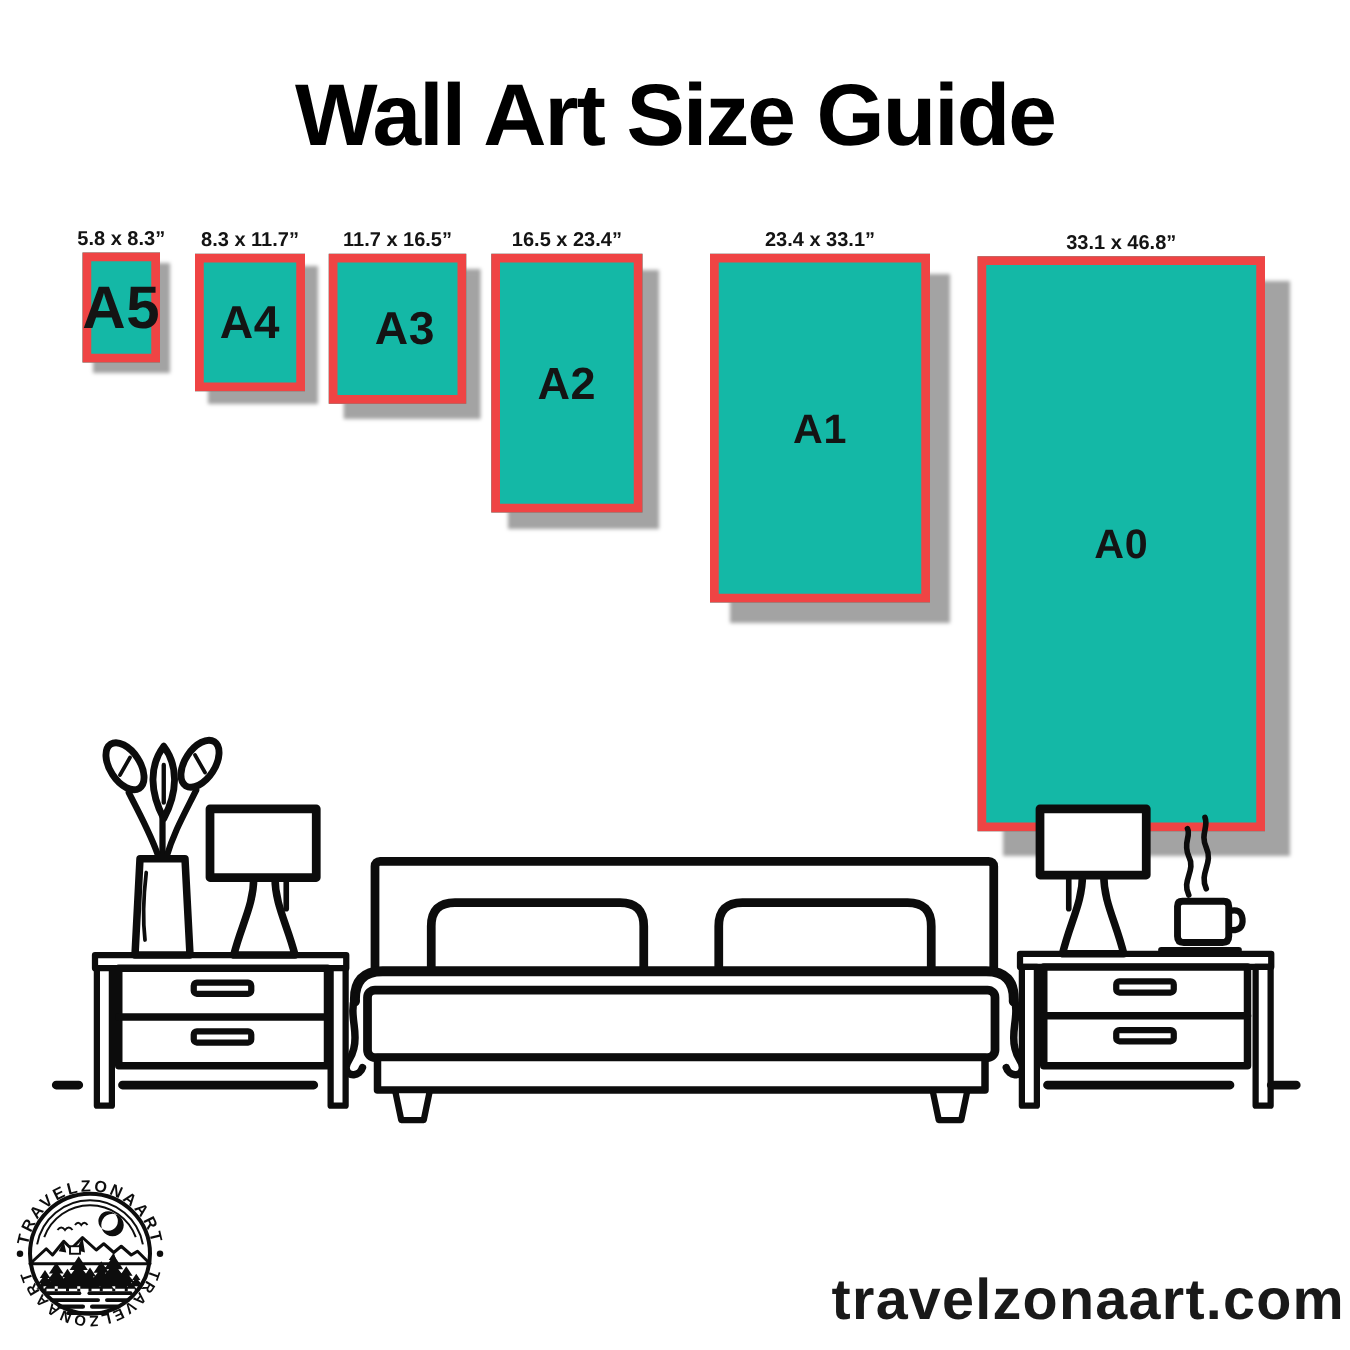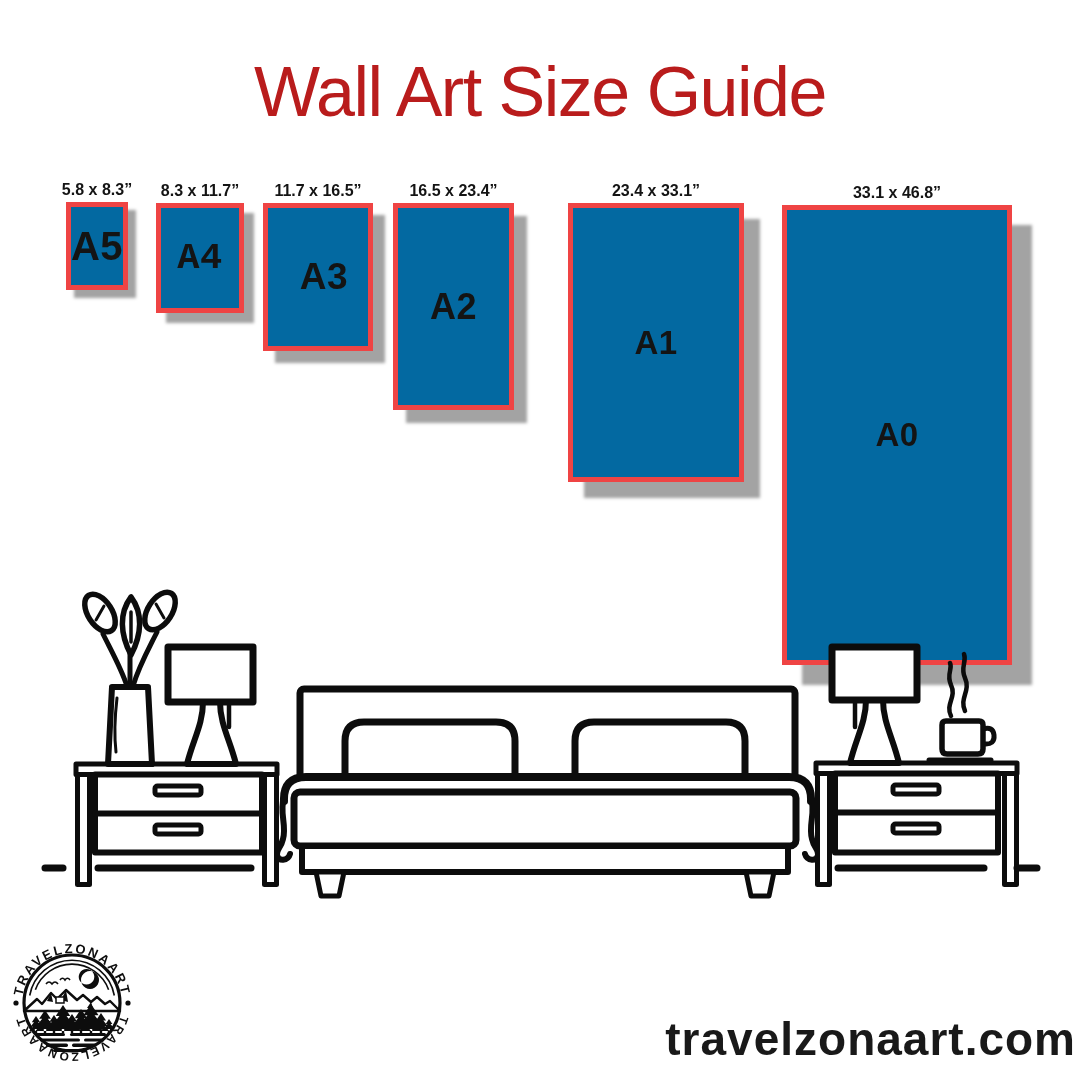--- a/index.html
+++ b/index.html
@@ -2,24 +2,24 @@
 <html><head>
 <meta charset="utf-8">
 <style>
   html,body{margin:0;padding:0;}
   body{
     width:1080px;height:1080px;position:relative;background:#ffffff;
     font-family:"Liberation Sans", sans-serif;color:#111;overflow:hidden;
   }
   .page-title{
     position:absolute;top:52px;left:0;width:1080px;text-align:center;
-    font-size:70px;font-weight:normal;letter-spacing:-1.5px;color:#b91c1c;
+    font-size:70px;font-weight:bold;letter-spacing:-1.5px;color:#000000;
   }
   .frame{
-    position:absolute;background:#0369a1;border:5px solid #ef4444;
+    position:absolute;background:#14b8a6;border:7px solid #ef4444;
     box-sizing:border-box;display:flex;align-items:center;justify-content:center;
   }
   .dim-label{
     position:absolute;bottom:calc(100% + 8px);left:50%;transform:translateX(-50%);
     white-space:nowrap;font-size:16px;font-weight:bold;color:#141414;
   }
   .code-label{font-weight:bold;color:#141414;letter-spacing:.5px;}
   .scene-svg{position:absolute;top:0;left:0;}
   .site-footer{
     position:absolute;top:1012px;left:574px;right:4px;text-align:right;
@@ -28,27 +28,27 @@
   .logo-ring-text{font-family:"Liberation Sans",sans-serif;font-weight:bold;fill:#0d0d0d;}
 </style>
 </head>
 <body>
 
 <div class="page-title">Wall Art Size Guide</div>
 
 <div>
     <div class="frame" style="left: 66px; top: 202px; width: 62px; height: 88px; box-shadow: rgb(163, 163, 163) 8px 8px 3px;">
       <div class="dim-label">5.8 x 8.3”</div>
-      <span class="code-label" style="font-size: 40px;">A5</span>
+      <span class="code-label" style="font-size: 48px;">A5</span>
     </div>
     <div class="frame" style="left: 156px; top: 203px; width: 88px; height: 110px; box-shadow: rgb(163, 163, 163) 10px 10px 3px; justify-content: center;">
       <div class="dim-label">8.3 x 11.7”</div>
-      <span class="code-label" style="font-size: 37px; font-family: Liberation Mono, monospace;">A4</span>
+      <span class="code-label" style="font-size: 37px;">A4</span>
     </div>
-    <div class="frame" style="left: 263px; top: 203px; width: 110px; height: 148px; box-shadow: rgb(163, 163, 163) 12px 12px 3px;">
+    <div class="frame" style="left: 263px; top: 203px; width: 110px; height: 120px; box-shadow: rgb(163, 163, 163) 12px 12px 3px;">
       <div class="dim-label">11.7 x 16.5”</div>
       <span class="code-label" style="font-size: 37px; margin-left: 12px;">A3</span>
     </div>
     <div class="frame" style="left: 393px; top: 203px; width: 121px; height: 207px; box-shadow: rgb(163, 163, 163) 13px 13px 3px;">
       <div class="dim-label">16.5 x 23.4”</div>
       <span class="code-label" style="font-size: 36px; text-align: right;">A2</span>
     </div>
     <div class="frame" style="left: 568px; top: 203px; width: 176px; height: 279px; box-shadow: rgb(163, 163, 163) 16px 16px 3px;">
       <div class="dim-label">23.4 x 33.1”</div>
       <span class="code-label" style="font-size: 33px;">A1</span>

